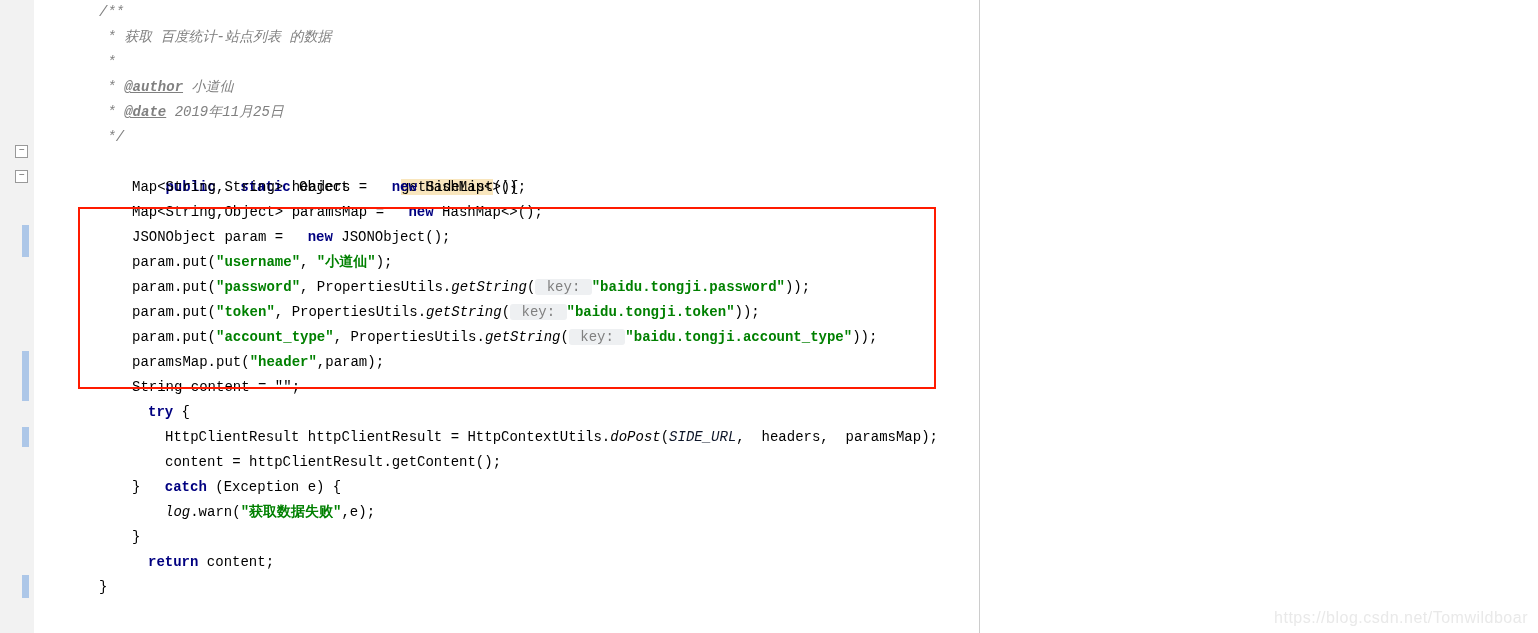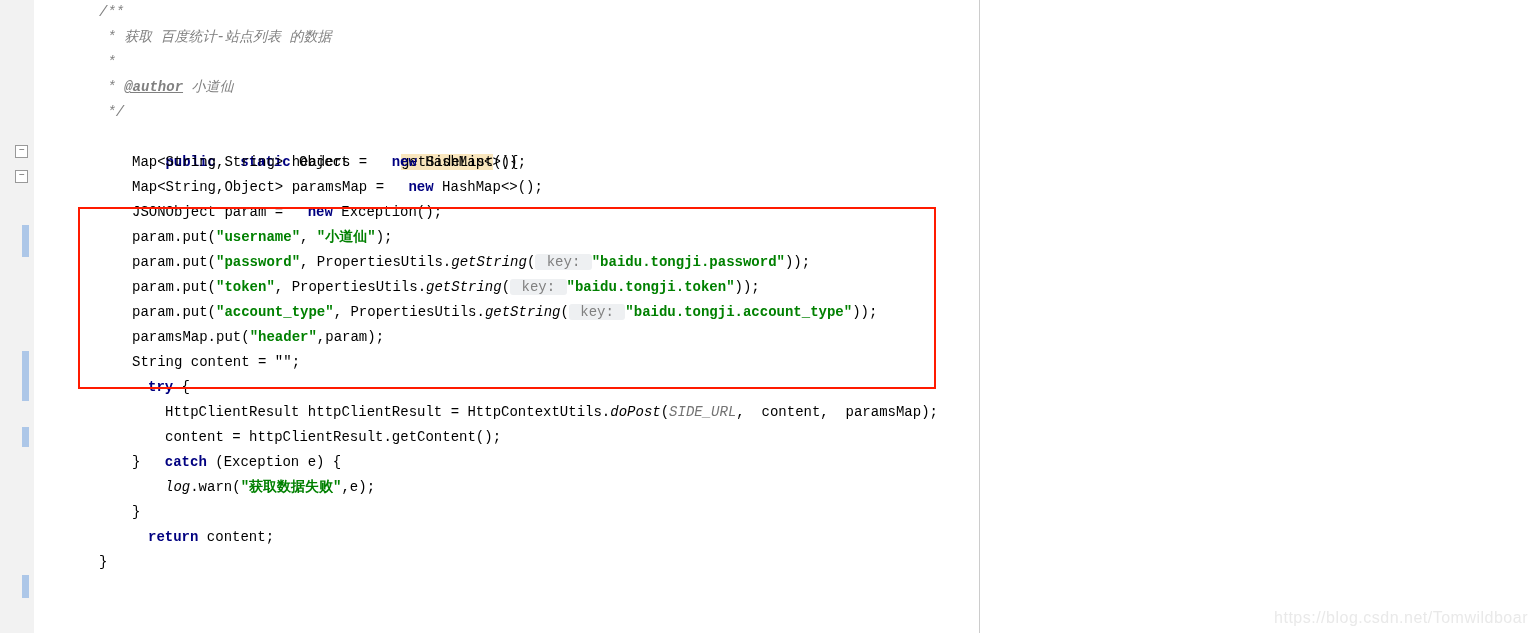--- a/index.html
+++ b/index.html
@@ -20,21 +20,21 @@
   .i3{padding-left:98px;}
   .i4{padding-left:131px;}
 
   .cm {color:#808080;font-style:italic;}
   .cm-tag{color:#808080;font-style:italic;font-weight:bold;
           text-decoration:underline;margin-top:48px;}
   .kw {color:#000080;font-weight:bold;padding-left:16px;}
   .method-def{background:#f9e6bd;margin-left:43px;}
   .str{color:#008000;font-weight:bold;}
   .em {font-style:italic;}
-  .const{color:#737373;font-style:italic;margin-top:32px;}
+  .const{color:#0f172a;font-style:italic;margin-top:32px;}
   .hint{background:#eef0f2;color:#808080;border-radius:3px;
         padding:0 3px;font-style:normal;}
 
   .red-box{position:absolute;left:78px;top:207px;width:854px;height:178px;
            border:2px solid #ff1a00;background:transparent;pointer-events:none;}
 
   
   .gut-toggle{position:absolute;left:15px;width:11px;height:11px;
               background:#fff;border:1px solid #999;line-height:9px;
               font-size:10px;text-align:center;color:#666;cursor:pointer;}
@@ -53,47 +53,48 @@
     <div class="method-marker" style="top:427px;height:20px"></div>
     <div class="method-marker" style="top:575px;height:23px"></div>
   </div>
 
   <div class="code-area">
 
     <div class="ln i2"><span class="cm">/**</span></div>
     <div class="ln i2"><span class="cm"> * </span><span class="cm">获取 百度统计-站点列表 的数据</span></div>
     <div class="ln i2"><span class="cm"> *</span></div>
     <div class="ln i2"><span class="cm"> * </span><span class="cm-tag">@author</span><span class="cm"> 小道仙</span></div>
+    <div class="ln i2"><span class="cm"> * </span><span class="cm-tag">@date</span><span class="cm"> 2019年11月25日</span></div>
     <div class="ln i2"><span class="cm"> */</span></div>
 
     <div class="ln i2">
       <span class="kw">public</span><span> </span><span class="kw">static</span><span> Object </span><span class="method-def">getSideList</span><span>(){</span>
     </div>
 
     <div class="ln i3"><span>Map&lt;String,String&gt; headers = </span><span class="kw">new</span><span> HashMap&lt;&gt;();</span></div>
 
     <div class="ln i3"><span>Map&lt;String,Object&gt; paramsMap = </span><span class="kw">new</span><span> HashMap&lt;&gt;();</span></div>
 
-    <div class="ln i3"><span>JSONObject param = </span><span class="kw">new</span><span> Exception();</span></div>
+    <div class="ln i3"><span>JSONObject param = </span><span class="kw">new</span><span> JSONObject();</span></div>
 
     <div class="ln i3"><span>param.put(</span><span class="str">"username"</span><span>, </span><span class="str">"小道仙"</span><span>);</span></div>
 
     <div class="ln i3"><span>param.put(</span><span class="str">"password"</span><span>, PropertiesUtils.</span><span class="em">getString</span><span>(</span><span class="hint"> key: </span><span class="str">"baidu.tongji.password"</span><span>));</span></div>
 
     <div class="ln i3"><span>param.put(</span><span class="str">"token"</span><span>, PropertiesUtils.</span><span class="em">getString</span><span>(</span><span class="hint"> key: </span><span class="str">"baidu.tongji.token"</span><span>));</span></div>
 
     <div class="ln i3"><span>param.put(</span><span class="str">"account_type"</span><span>, PropertiesUtils.</span><span class="em">getString</span><span>(</span><span class="hint"> key: </span><span class="str">"baidu.tongji.account_type"</span><span>));</span></div>
 
     <div class="ln i3"><span>paramsMap.put(</span><span class="str">"header"</span><span>,param);</span></div>
 
     <div class="ln i3"><span>String content = "";</span></div>
 
     <div class="ln i3"><span class="kw">try</span><span> {</span></div>
 
-    <div class="ln i4"><span>HttpClientResult httpClientResult = HttpContextUtils.</span><span class="em">doPost</span><span>(</span><span class="const">SIDE_URL</span><span>,  content,  paramsMap);</span></div>
+    <div class="ln i4"><span>HttpClientResult httpClientResult = HttpContextUtils.</span><span class="em">doPost</span><span>(</span><span class="const">SIDE_URL</span><span>,  headers,  paramsMap);</span></div>
 
     <div class="ln i4"><span>content = httpClientResult.getContent();</span></div>
 
     <div class="ln i3"><span>} </span><span class="kw">catch</span><span> (Exception e) {</span></div>
 
     <div class="ln i4"><span class="em">log</span><span>.warn(</span><span class="str">"获取数据失败"</span><span>,e);</span></div>
 
 
     <div class="ln i3"><span>}</span></div>
 

